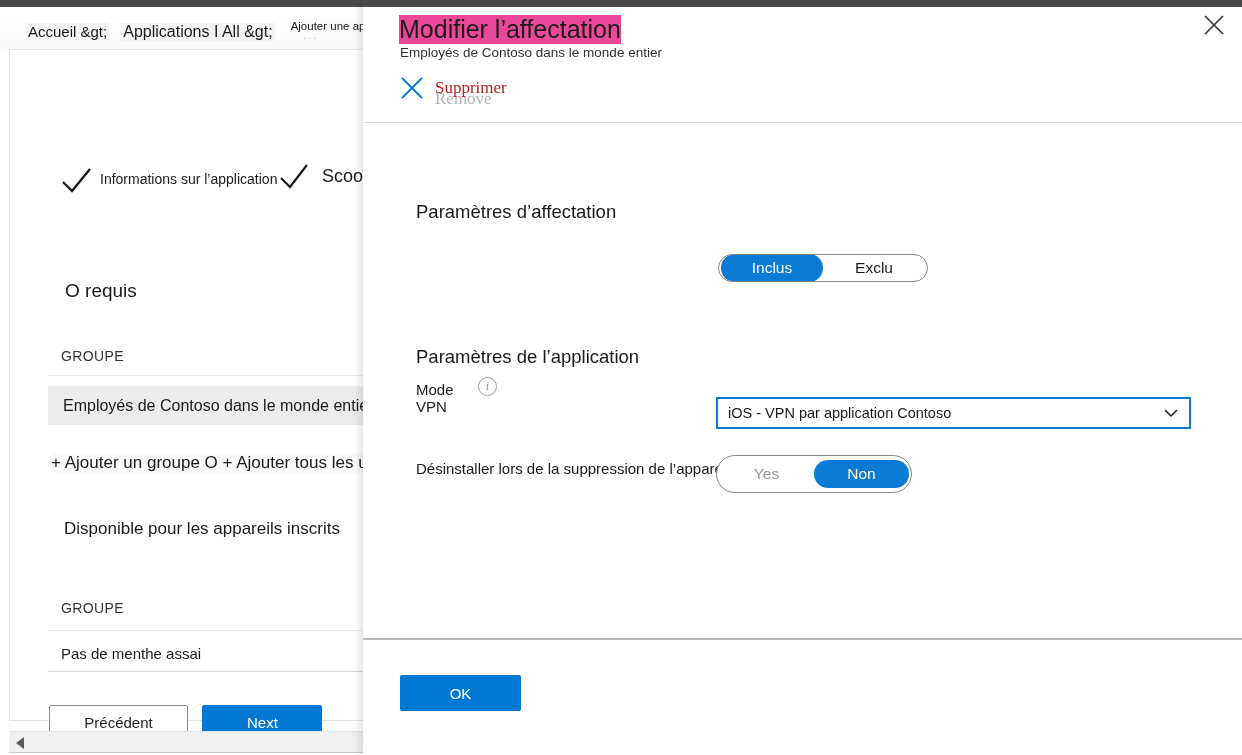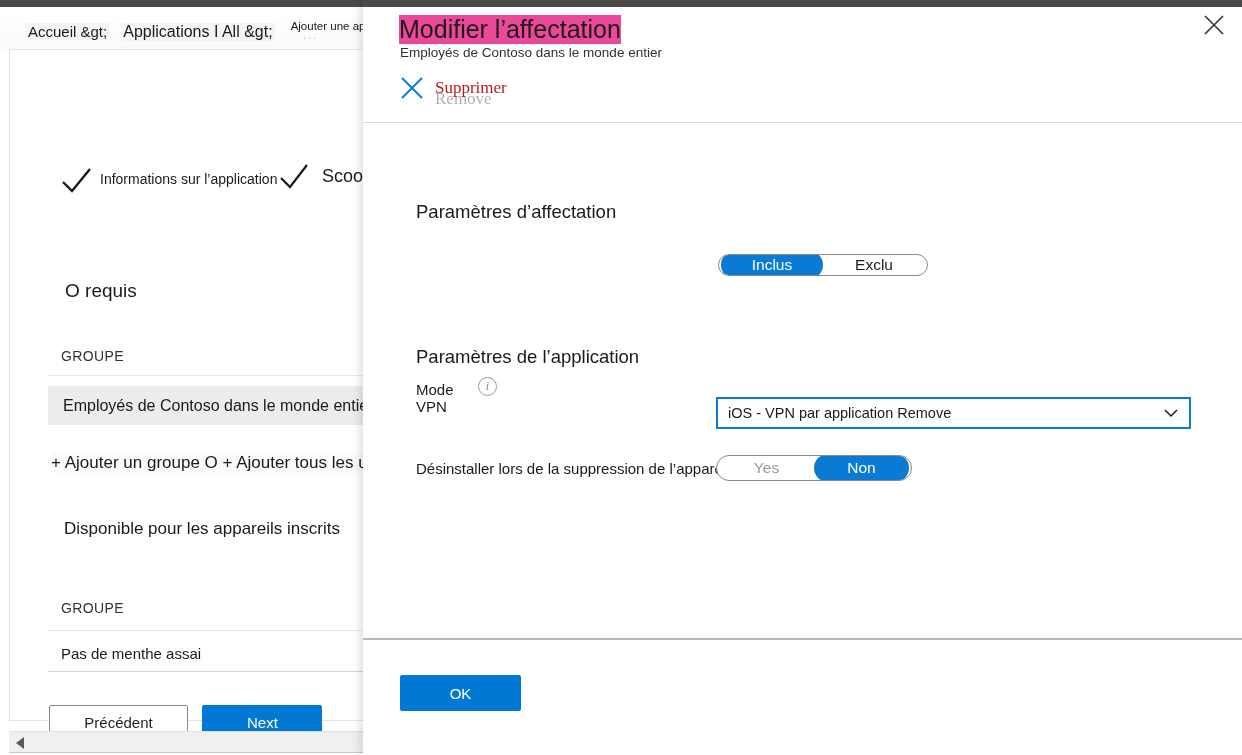--- a/index.html
+++ b/index.html
@@ -398,28 +398,28 @@
     border-radius: 18px;
     cursor: pointer;
     white-space: nowrap;
   }
   .pill-opt.on {
     background: #0a7bd4;
     color: #ffffff;
   }
   .pill-mode {
     left: 355px; top: 131px;
-    width: 210px; height: 22px;
+    width: 210px; height: 28px;
     padding: 2px;
   }
   .pill-mode .pill-opt { line-height: 28px; }
 
   .pill-uninstall {
     left: 353px; top: 332px;
-    width: 196px; height: 26px;
+    width: 196px; height: 38px;
     padding: 2px;
   }
   .pill-uninstall .pill-opt { line-height: 28px; }
   .pill-uninstall .pill-opt.off {
     color: #6d6d6d;
     opacity: .7;
   }
 
   
   .dropdown {
@@ -561,21 +561,21 @@
     <div class="pill pill-mode">
       <div class="pill-opt on">Inclus</div>
       <div class="pill-opt">Exclu</div>
     </div>
 
     <div class="sec-title sec-app">Paramètres de l’application</div>
 
     <div class="field-label lbl-vpn">VPN</div>
 
     <div class="dropdown">
-      <span class="dropdown-value">iOS - VPN par application Remove</span>
+      <span class="dropdown-value">iOS - VPN par application Contoso</span>
       <span class="dropdown-chevron">
         <svg width="16" height="16" viewBox="0 0 16 16">
           <polyline points="2,5 8,11 14,5" fill="none" stroke="#1b1a19" stroke-width="1.5"></polyline>
         </svg>
       </span>
     </div>
 
     <div class="field-label lbl-uninstall">Désinstaller lors de la suppression de l’appareil</div>
 
     <div class="pill pill-uninstall">

